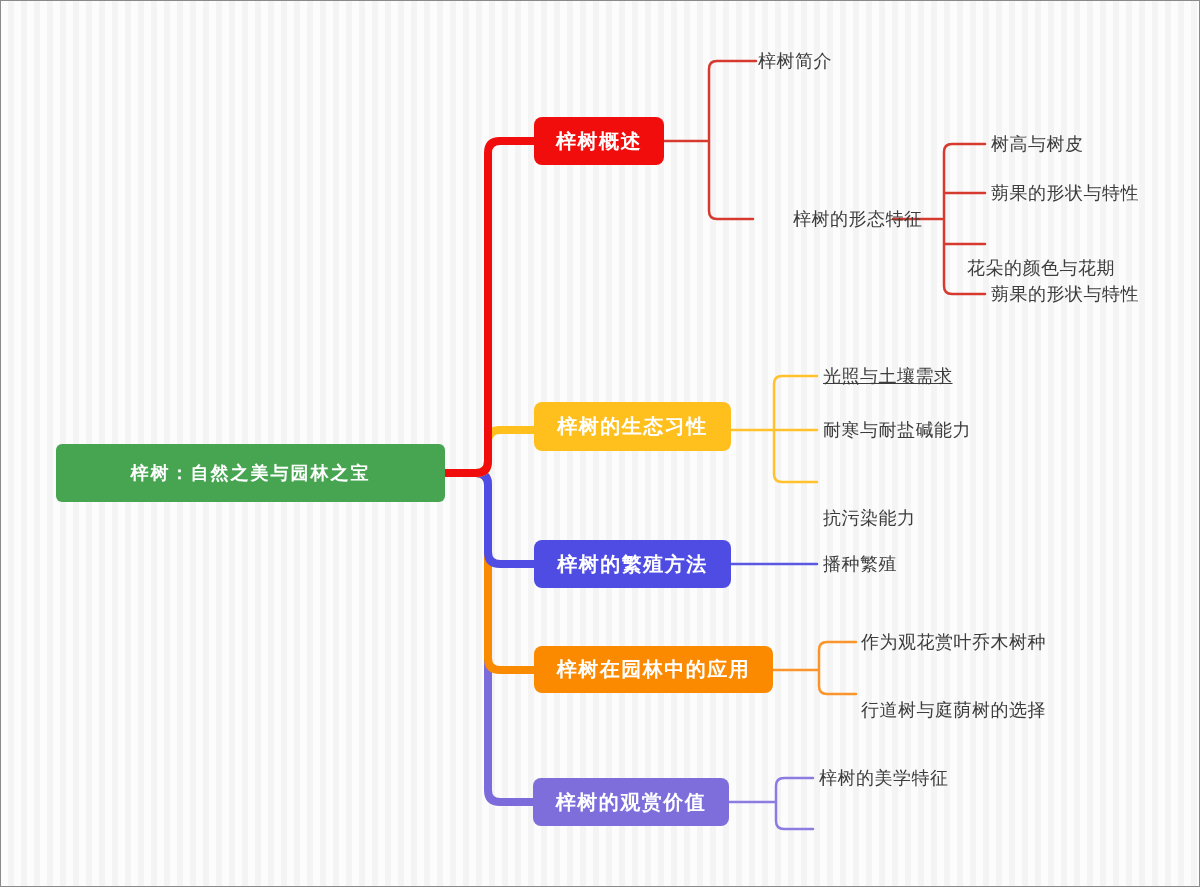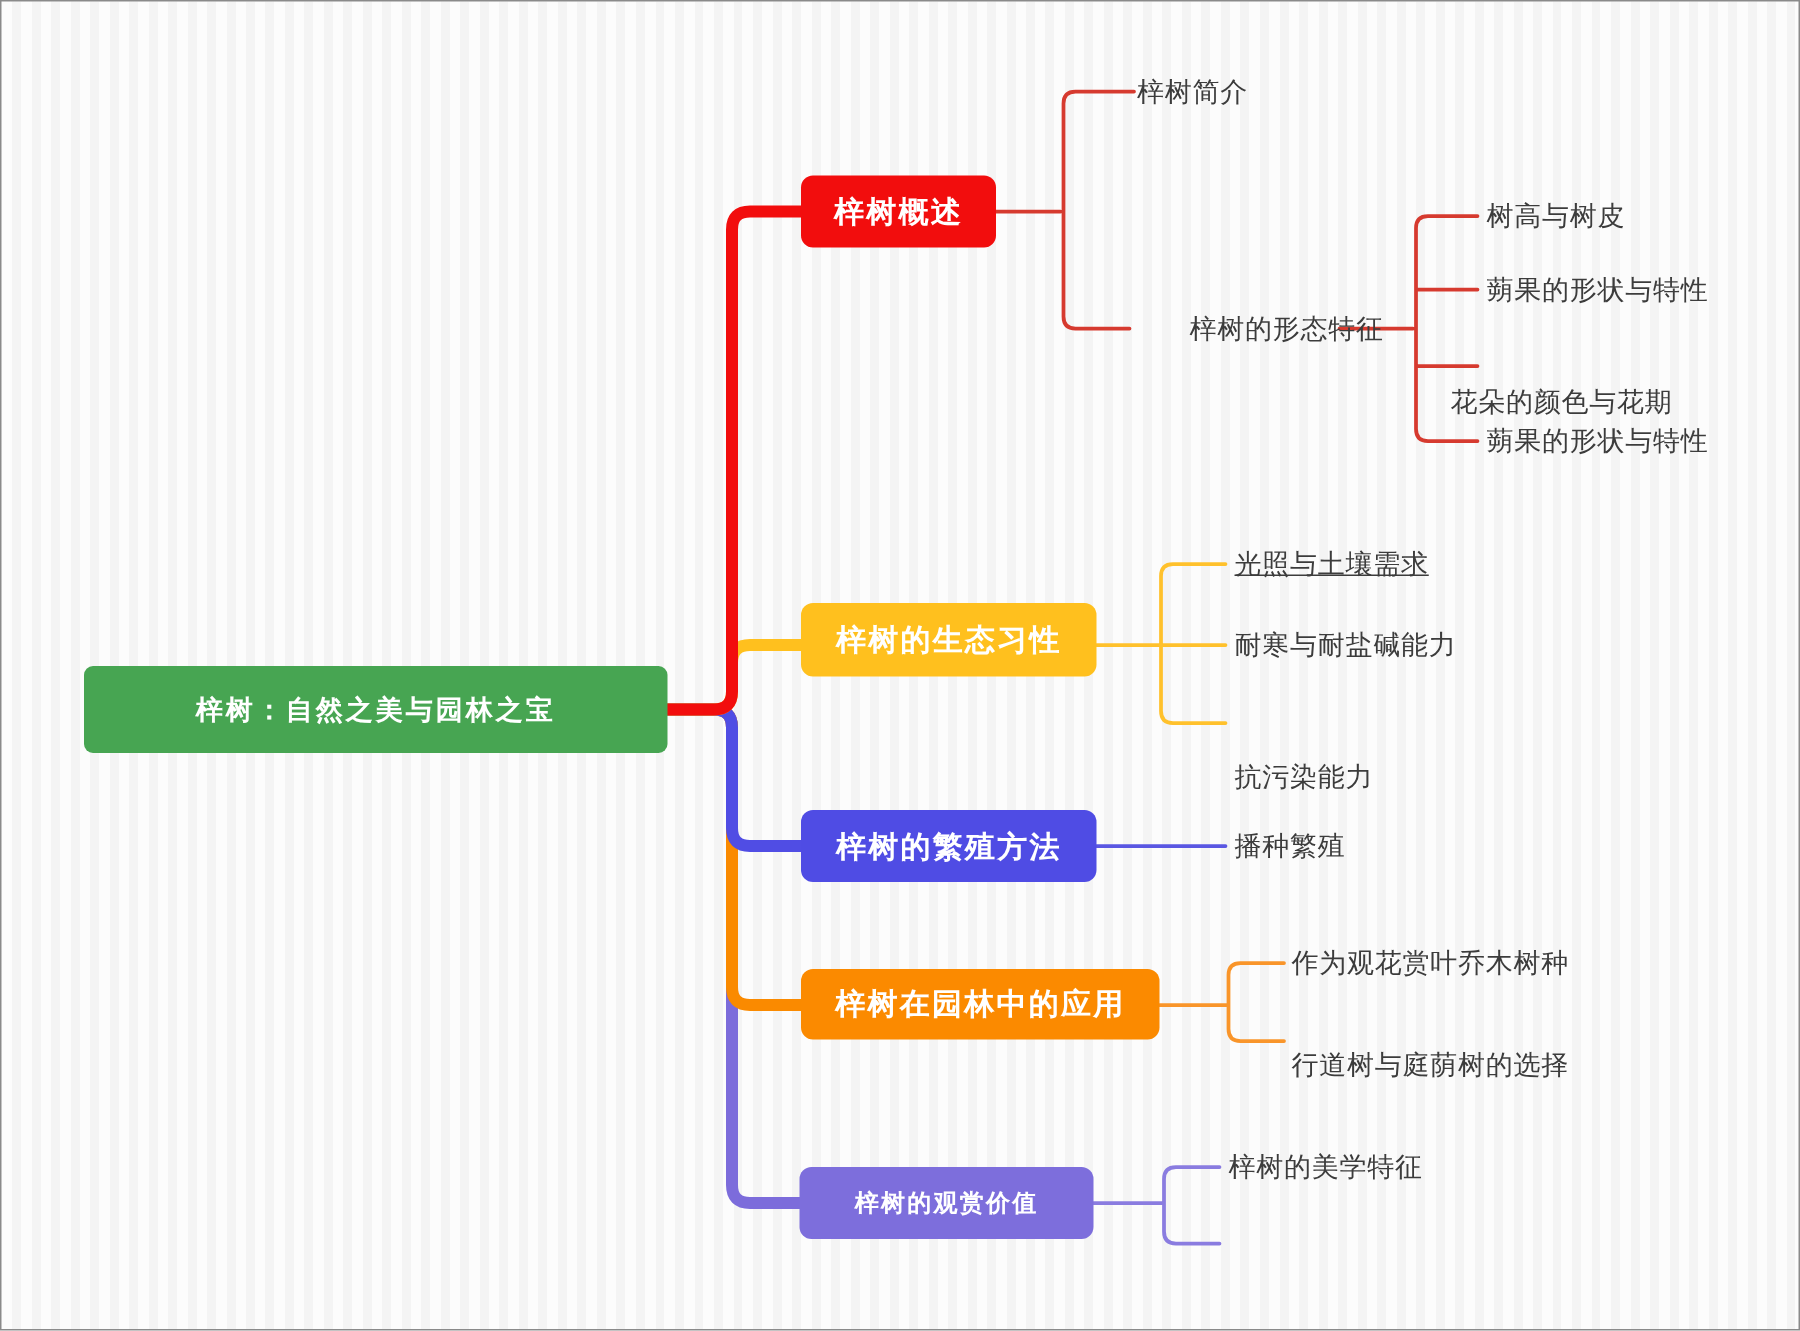--- a/index.html
+++ b/index.html
@@ -30,21 +30,21 @@
   }
   .root{
     left:55px;top:443px;width:389px;height:58px;
     background:#47a552;border-radius:6px;
     font-size:18px;letter-spacing:2px;text-align:right;
   }
   .t-overview   {left:533px;top:116px;width:130px;height:48px;background:#f20d0d;font-size:20px;letter-spacing:1.5px;}
   .t-ecology    {left:533px;top:401px;width:197px;height:49px;background:#ffc01e;font-size:20px;letter-spacing:1.5px;}
   .t-propagation{left:533px;top:539px;width:197px;height:48px;background:#4f4ce4;font-size:20px;letter-spacing:1.5px;}
   .t-application{left:533px;top:645px;width:239px;height:47px;background:#fb8a00;font-size:20px;letter-spacing:1.5px;}
-  .t-ornamental {left:532px;top:777px;width:196px;height:48px;background:#7d6edc;font-size:16px;letter-spacing:1.5px;}
+  .t-ornamental {left:532px;top:777px;width:196px;height:48px;background:#7d6edc;font-size:20px;letter-spacing:1.5px;}
 
   .leaf{
     position:absolute;
     font-size:18px;line-height:22px;
     color:#3c3c3c;
     white-space:nowrap;
     letter-spacing:0.5px;
   }
   
   .l-intro {left:757px;top:49px;}

